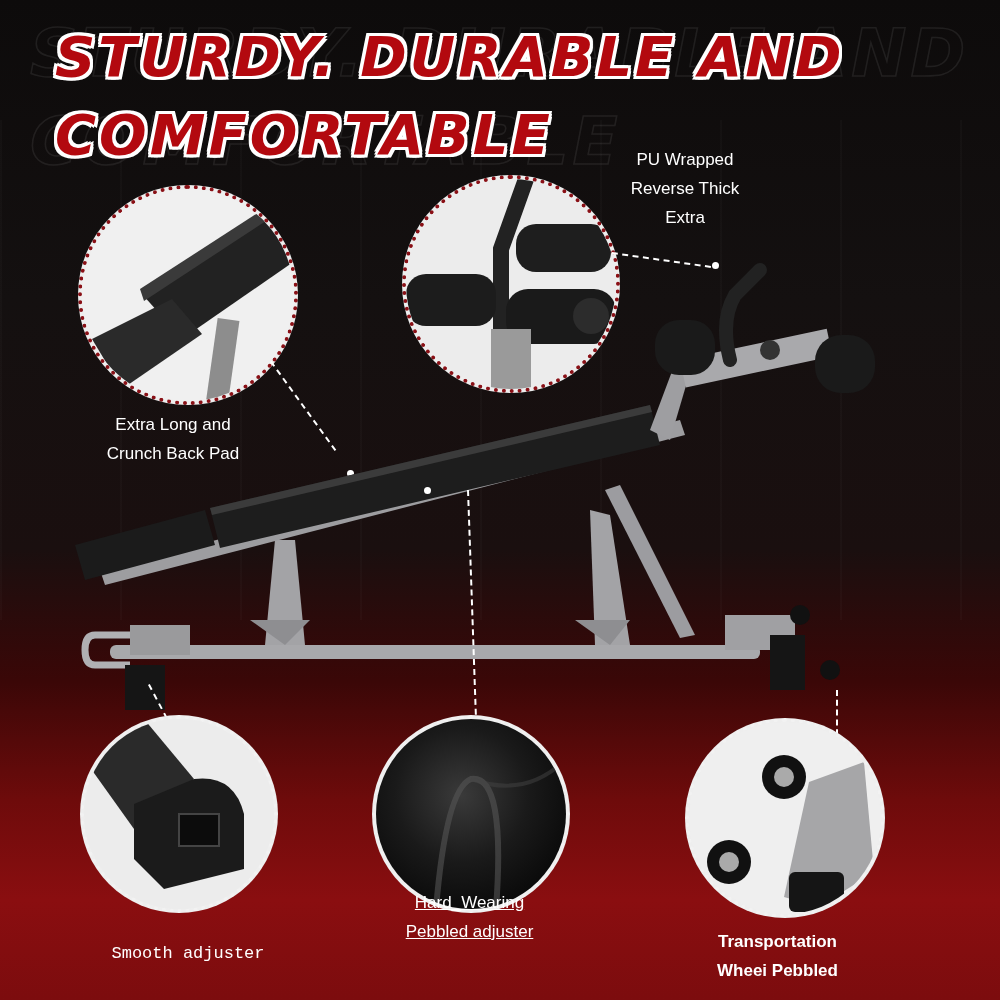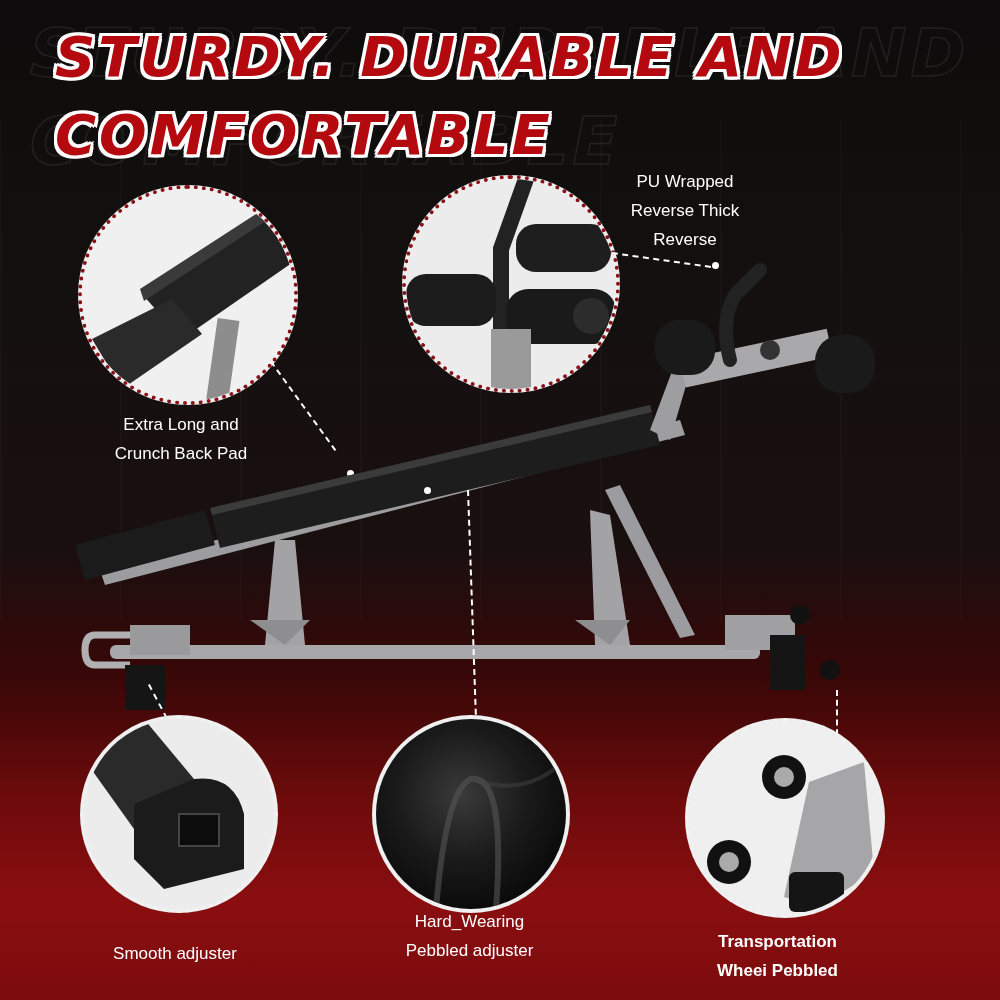--- a/index.html
+++ b/index.html
@@ -38,39 +38,39 @@
 
 <div class="circle dark-dots" style="left:78px; top:185px; width:212px; height:212px;">
   <svg width="212" height="212" viewBox="0 0 212 212">
     <rect x="0" y="0" width="212" height="212" fill="#f0f0f0"></rect>
     <polygon points="60,105 190,20 230,60 100,150" fill="#222"></polygon>
     <polygon points="58,100 185,18 190,28 62,112" fill="#3a3a3a"></polygon>
     <polygon points="10,150 90,110 120,145 40,200" fill="#2a2a2a"></polygon>
     <rect x="130" y="130" width="22" height="90" fill="#8d8d8d" transform="rotate(8 140 170)"></rect>
   </svg>
 </div>
-<div class="label" style="left:96px; top:410px; width:170px;">
+<div class="label" style="left:88px; top:410px; width:170px;">
   <span>Extra Long and</span><br><span>Crunch Back Pad</span>
 </div>
 <div class="dash" style="left:270px; top:362px; height:110px; transform:rotate(-36deg);"></div>
 <div class="dot-end" style="left:347px; top:470px;"></div>
 
 <div class="circle dark-dots" style="left:402px; top:175px; width:210px; height:210px;">
   <svg width="210" height="210" viewBox="0 0 210 210">
     <rect width="210" height="210" fill="#ececec"></rect>
     <path d="M120 0 L95 70 L95 150" stroke="#222" stroke-width="16" fill="none" stroke-linecap="round"></path>
     <rect x="110" y="45" width="95" height="48" rx="20" fill="#1e1e1e"></rect>
     <rect x="0" y="95" width="90" height="52" rx="20" fill="#1c1c1c"></rect>
     <rect x="100" y="110" width="110" height="55" rx="22" fill="#1a1a1a"></rect>
     <circle cx="185" cy="137" r="18" fill="#2c2c2c"></circle>
     <rect x="85" y="150" width="40" height="60" fill="#9a9a9a"></rect>
   </svg>
 </div>
-<div class="label" style="left:600px; top:167px; width:170px;">
-  <span>PU Wrapped</span><br><span>Reverse Thick</span><br><span>Reverse</span>
+<div class="label" style="left:600px; top:145px; width:170px;">
+  <span>PU Wrapped</span><br><span>Reverse Thick</span><br><span>Extra</span>
 </div>
 <div class="dash" style="left:612px; top:252px; height:0; width:100px; border-left:none; border-top:2px dashed #fff; transform:rotate(8deg);"></div>
 <div class="dot-end" style="left:712px; top:262px;"></div>
 
 <div style="position:absolute; left:70px; top:240px; width:840px; height:480px;">
   <svg width="840" height="480" viewBox="0 0 840 480">
 
     <rect x="40" y="405" width="650" height="14" rx="6" fill="#a8a8ab"></rect>
     <path d="M60 395 L25 395 Q15 395 15 410 Q15 425 25 425 L60 425" stroke="#b0b0b3" stroke-width="7" fill="none"></path>
 
@@ -139,21 +139,21 @@
     <rect width="192" height="192" fill="#efefef"></rect>
     <polygon points="120,60 175,40 185,150 130,185 95,175" fill="#a6a6a8"></polygon>
     <circle cx="95" cy="55" r="22" fill="#111"></circle>
     <circle cx="95" cy="55" r="10" fill="#aaa"></circle>
     <circle cx="40" cy="140" r="22" fill="#111"></circle>
     <circle cx="40" cy="140" r="10" fill="#aaa"></circle>
     <rect x="100" y="150" width="55" height="40" rx="6" fill="#151515"></rect>
   </svg>
 </div>
 
-<div class="label" style="left:85px; top:939px; width:180px;">
+<div class="label" style="left:98px; top:939px; width:180px;font-family:Liberation Mono, monospace;">
   <span>Smooth  adjuster</span>
 </div>
-<div class="label" style="left:372px; top:907px; width:195px;">
+<div class="label" style="left:372px; top:888px; width:195px;text-decoration:underline;">
   <span>Hard_Wearing</span><br><span>Pebbled adjuster</span>
 </div>
 <div class="label" style="left:680px; top:927px; width:195px;font-weight:bold;">
   <span>Transportation</span><br><span>Wheei Pebbled</span>
 </div>
 
 </body></html>

